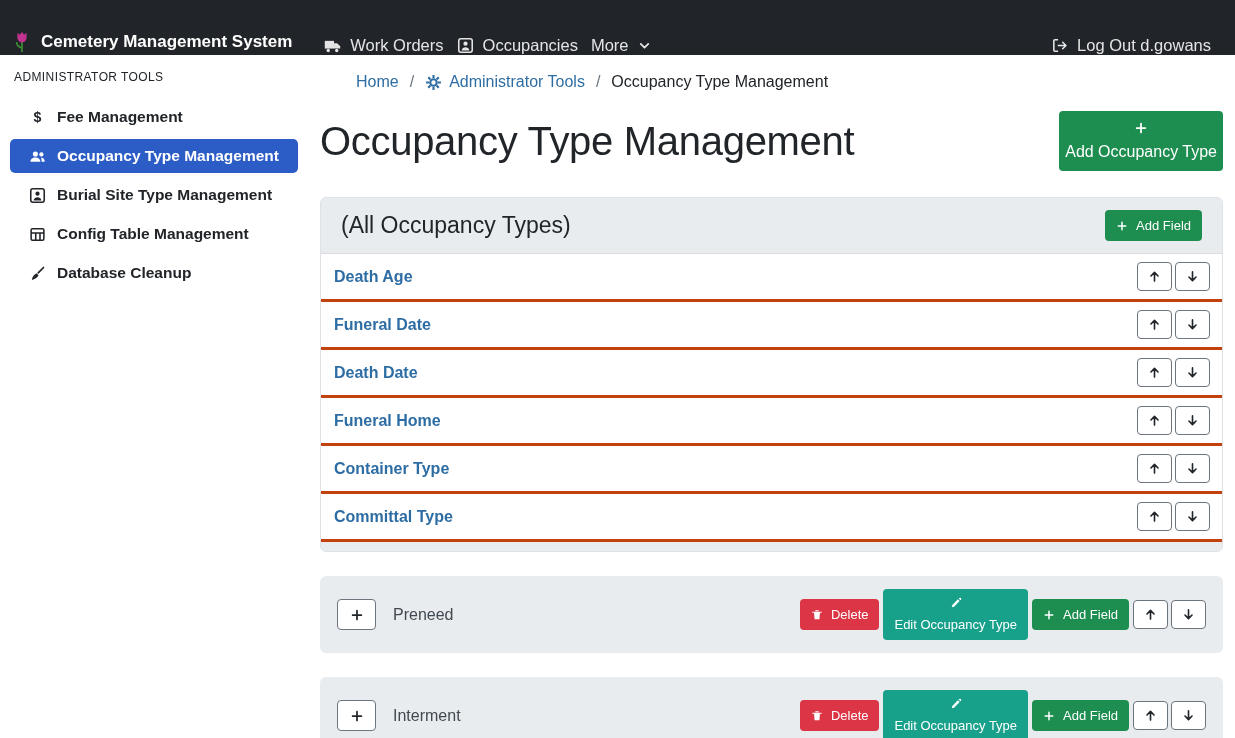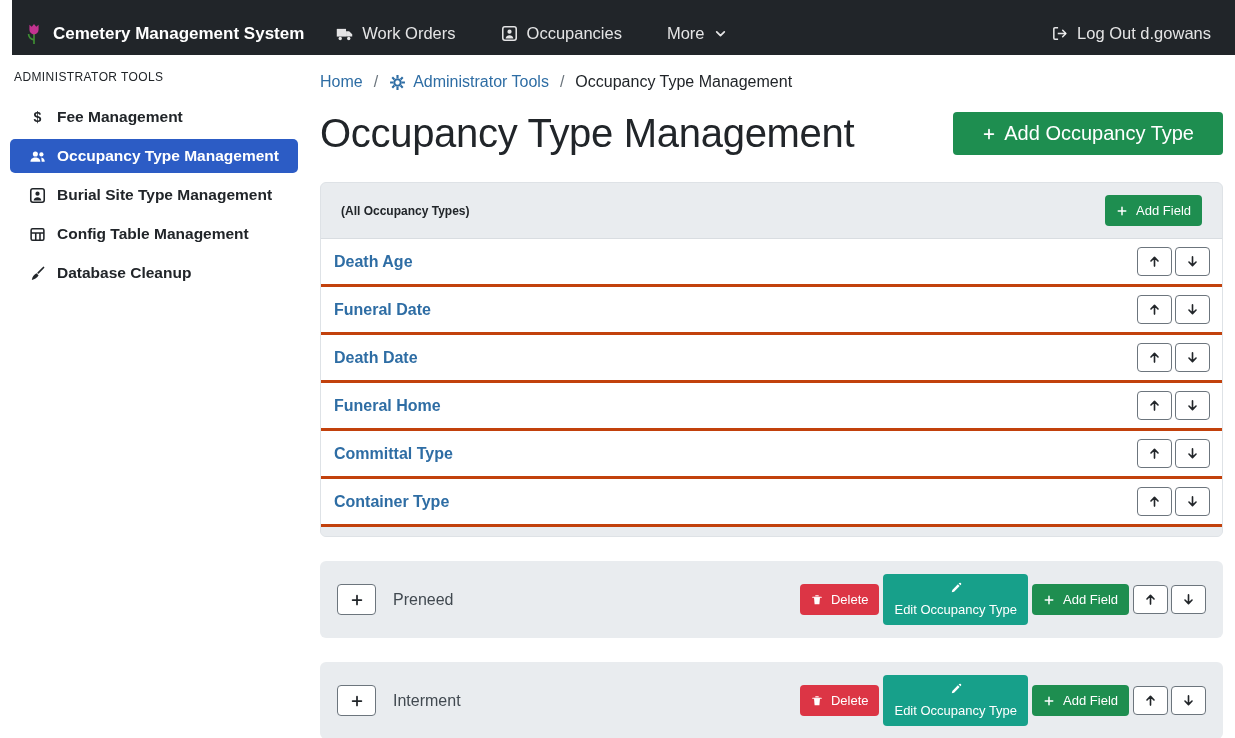--- a/index.html
+++ b/index.html
@@ -6,25 +6,25 @@
   html,body { width:1235px; height:738px; }
   body {
     font-family: "Liberation Sans", sans-serif;
     background:#fff; color:#212529; overflow:hidden;
   }
   .ic { width:16px; height:16px; flex:0 0 auto; }
 
   
   .navbar {
     height:55px; background:var(--navbar-bg,#212529); color:#fff;
-    display:flex; align-items:center; padding:12px 24px 0 12px;margin-left:12px;
+    display:flex; align-items:flex-end; padding:12px 24px 0 12px;
   }
   .brand { display:flex; align-items:center; gap:9px; font-weight:700; font-size:17px; color:#fff; text-decoration:none; }
   .brand .brand-ic { width:20px; height:26px; }
-  .nav-links { display:flex; align-items:center; gap:45px; margin-left:32px; }
+  .nav-links { display:flex; align-items:center; gap:13px; margin-left:32px; }
   .nav-link {
     color:rgba(255,255,255,.88); font-size:16.5px; text-decoration:none;
     display:flex; align-items:center; gap:9px; cursor:pointer;
   }
   .nav-link .ic { width:17px; height:17px; }
   .flex-spacer { flex:1; }
 
   
   .body-row { display:flex; height:683px; }
   .sidebar { width:308px; flex:0 0 308px; padding:13px 10px 0 10px; background:#fff; }
@@ -33,57 +33,57 @@
     display:flex; align-items:center; gap:11px; padding:8px 8px 8px 19px;
     font-size:15.5px; color:#212529; border-radius:5px; margin-bottom:5px;
     text-decoration:none; cursor:pointer;font-weight:bold;
   }
   .side-item .ic { width:17px; height:17px; }
   .side-item.active { background:var(--sidebar-active,#2c5cc5); color:#fff; }
 
   main { flex:1; padding:18px 12px 0 12px; overflow:hidden; }
 
   
-  .breadcrumb { display:flex; align-items:flex-end; gap:11px; font-size:16px; }
+  .breadcrumb { display:flex; align-items:flex-end; gap:11px; font-size:16px;margin-left:36px; }
   .crumb-link { color:var(--link,#2e6da4); text-decoration:none; display:flex; align-items:center; gap:7px; cursor:pointer; }
   .crumb-sep { color:#6c757d; }
   .crumb-current { color:#212529; }
   .crumb-link .ic { width:17px; height:17px; }
 
   
   .title-row { display:flex; align-items:center; justify-content:space-between; margin-top:20px; }
   h1 { font-size:40px; font-weight:500; color:#212529; letter-spacing:-.3px; }
 
   
   .btn {
     border:none; border-radius:4px; color:#fff; cursor:pointer;
     display:inline-flex; align-items:center; gap:8px; font-family:inherit; white-space:nowrap;
   }
-  .btn-lg { font-size:20px; padding:10px 29px; }
+  .btn-lg { font-size:16px; padding:10px 6px;flex-direction:column; }
   .btn-sm { font-size:13px; padding:8px 11px; }
   .btn-success { background:var(--green,#1e8e50); }
   .btn-danger  { background:var(--red,#dc3545); }
   .btn-teal    { background:var(--teal,#17a08a);flex-direction:column; }
   .btn .ic { width:12px; height:12px; }
   .btn-lg .ic { width:14px; height:14px; }
 
   .arrow-group { display:flex; gap:3px; }
   .arrow-btn {
     width:35px; height:29px; background:#fff; border:1px solid #6c757d; border-radius:4px;
     display:inline-flex; align-items:center; justify-content:center; color:#212529; cursor:pointer;
   }
   .arrow-btn .ic { width:13px; height:13px; }
 
   
   .card { margin-top:26px; border:1px solid #dee2e6; border-radius:6px; overflow:hidden; background:var(--section-bg,#e9ecef); }
   .card-header {
     display:flex; align-items:center; justify-content:space-between;
     padding:12px 20px 12px 20px; border-bottom:1px solid #d9dde1;
   }
-  .card-title { font-size:12px; font-weight:700; color:#212529; }
+  .card-title { font-size:23px; font-weight:400; color:#212529; }
   .field-row {
     background:#fff; min-height:47px; display:flex; align-items:center; justify-content:space-between;
     padding:8px 12px 8px 13px; border-bottom:3px solid #c2410c;
   }
   .field-link { color:var(--link,#2e6da4); font-size:16px; font-weight:700; text-decoration:none; cursor:pointer; }
   .card-footer-strip { height:9px; background:var(--section-bg,#e9ecef); }
 
   
   .section-bar {
     margin-top:24px; background:var(--section-bg,#e9ecef); border-radius:6px;
@@ -338,37 +338,37 @@
             </button>
             <button class="arrow-btn">
               <svg class="ic">
                 <use href="#arrow-down-icon"></use>
               </svg>
             </button>
           </div>
         </div>
 
         <div class="field-row">
+          <a class="field-link">Container Type</a>
+          <div class="arrow-group">
+            <button class="arrow-btn">
+              <svg class="ic">
+                <use href="#arrow-up-icon"></use>
+              </svg>
+            </button>
+            <button class="arrow-btn">
+              <svg class="ic">
+                <use href="#arrow-down-icon"></use>
+              </svg>
+            </button>
+          </div>
+        </div>
+
+        <div class="field-row">
           <a class="field-link">Committal Type</a>
-          <div class="arrow-group">
-            <button class="arrow-btn">
-              <svg class="ic">
-                <use href="#arrow-up-icon"></use>
-              </svg>
-            </button>
-            <button class="arrow-btn">
-              <svg class="ic">
-                <use href="#arrow-down-icon"></use>
-              </svg>
-            </button>
-          </div>
-        </div>
-
-        <div class="field-row">
-          <a class="field-link">Container Type</a>
           <div class="arrow-group">
             <button class="arrow-btn">
               <svg class="ic">
                 <use href="#arrow-up-icon"></use>
               </svg>
             </button>
             <button class="arrow-btn">
               <svg class="ic">
                 <use href="#arrow-down-icon"></use>
               </svg>

